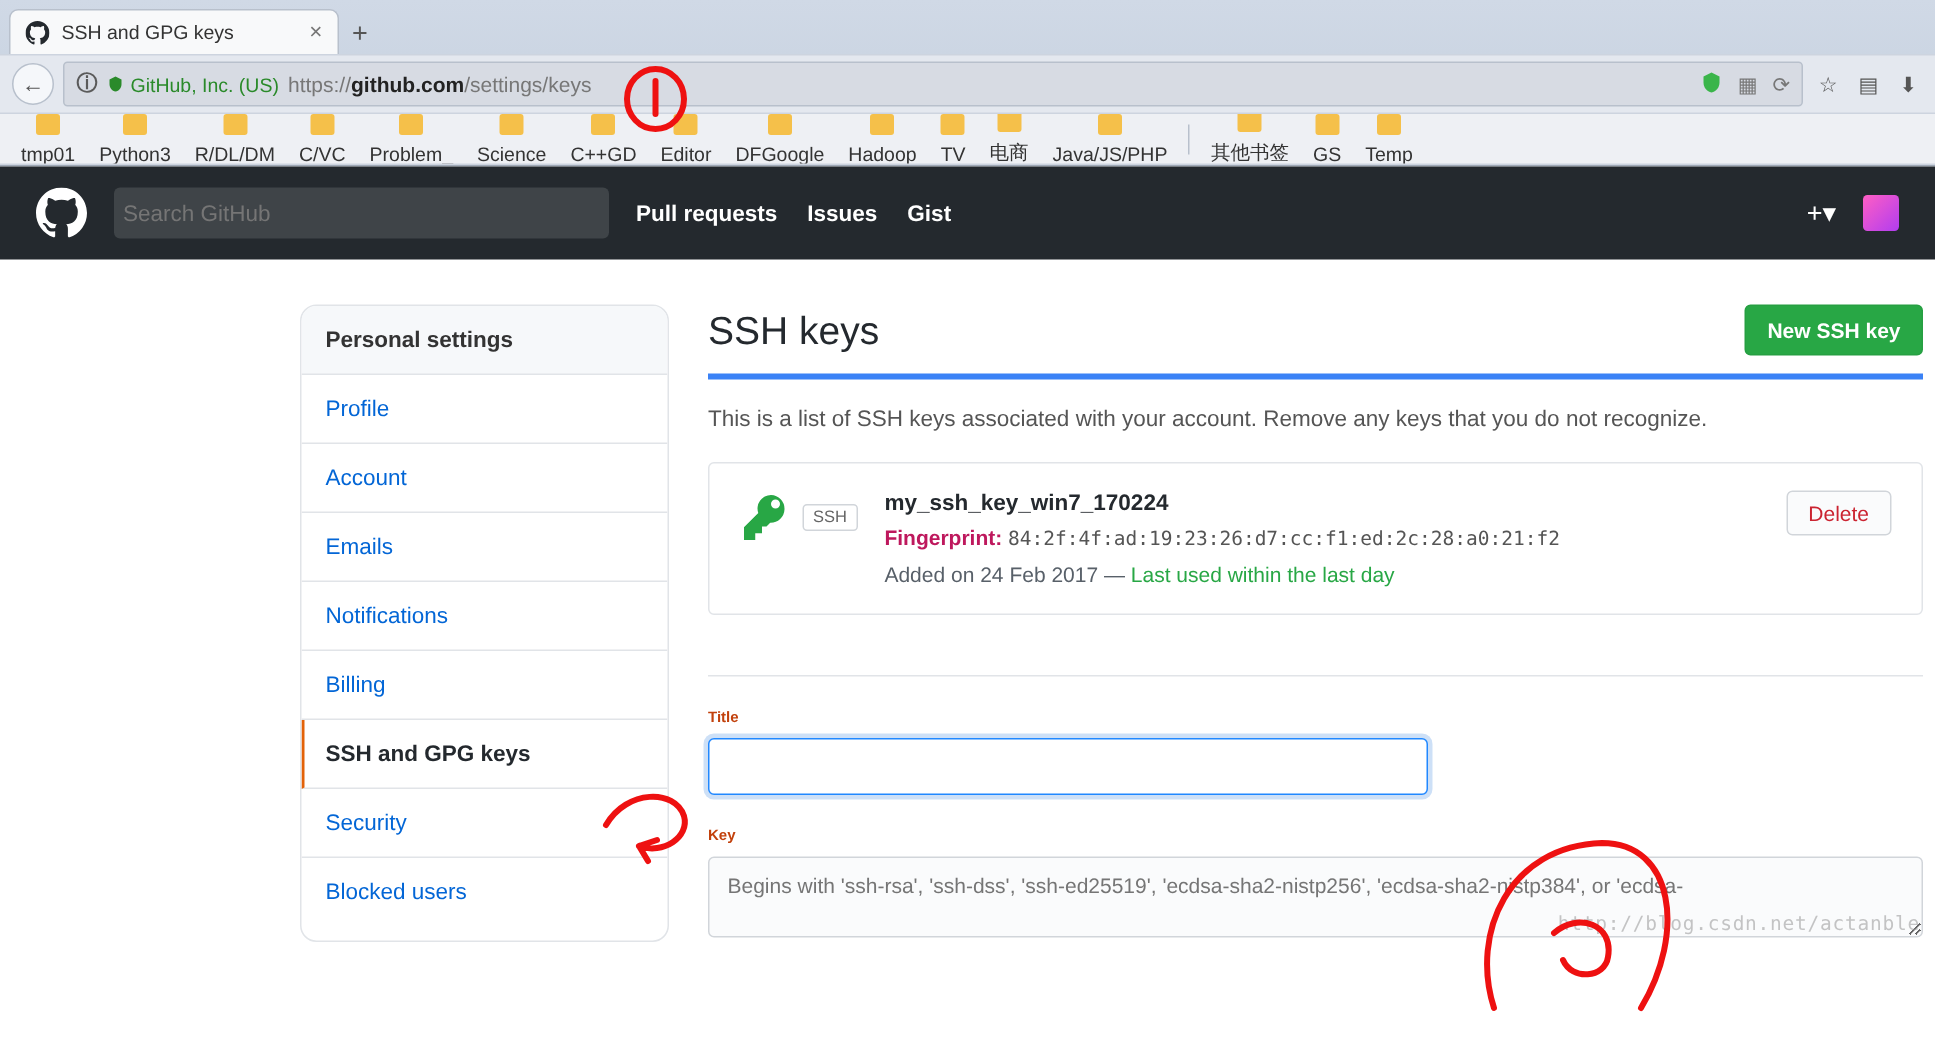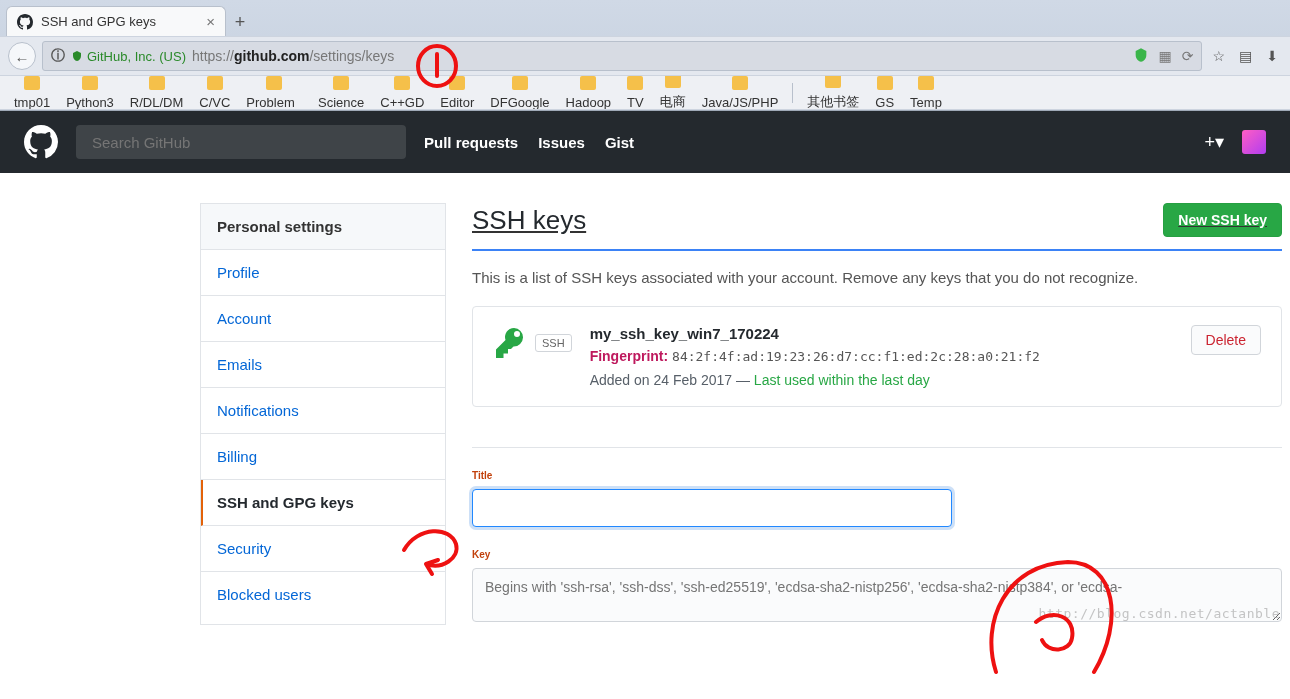--- a/index.html
+++ b/index.html
@@ -29,37 +29,37 @@
 
   .bookmarks { display: flex; align-items: center; height: 34px; background: #eef0f4; padding: 0 8px; gap: 4px; overflow: hidden; border-bottom: 1px solid #cdd4df; }
   .bm { display: flex; align-items: center; gap: 5px; padding: 3px 6px; font-size: 13px; color: #333; white-space: nowrap; border-radius: 3px; flex-direction: column; }
   .bm .folder-icon { width: 16px; height: 14px; background: #f5c04a; border-radius: 2px; position: relative; }
   .bm .folder-icon::before { content:""; position:absolute; top:-3px; left:1px; width:6px; height:3px; background:#f5c04a; border-radius:1px 1px 0 0; }
   .bm-sep { width:1px; height:20px; background:#b8c0cc; margin: 0 4px; }
 
   
   .gh-header { background: #24292e; height: 62px; display: flex; align-items: center; padding: 0 24px; gap: 18px; color: rgba(255,255,255,0.75); }
   .gh-logo svg { width: 34px; height: 34px; fill: #fff; display:block; }
-  .gh-search { background: #3f4448; border: none; border-radius: 4px; height: 34px; width: 330px; padding: 0 16px; color: #ccc; font-size: 15px; }
+  .gh-search { background: #3f4448; border: none; border-radius: 4px; height: 34px; width: 330px; padding: 0 6px; color: #ccc; font-size: 15px; }
   .gh-nav { display: flex; gap: 20px; font-weight: 600; font-size: 15px; }
   .gh-nav span { color: #fff; }
   .gh-right { margin-left: auto; display:flex; align-items:center; gap:18px; }
   .plus-dd { color:#fff; font-size:18px; }
   .avatar { width:24px; height:24px; background: linear-gradient(135deg,#ff5ec4,#b13df0); border-radius:3px; }
 
   
   .gh-content { display:flex; padding: 30px 0 0 200px; gap: 26px; }
-  .sidebar { width: 246px; border: 1px solid #e1e4e8; border-radius: 0; overflow: hidden; background:#fff; }
+  .sidebar { width: 246px; border: 1px solid #e1e4e8; border-radius: 11px; overflow: hidden; background:#fff; }
   .sb-head { background: #f6f8fa; padding: 14px 16px; font-weight: 600; font-size: 15px; border-bottom: 1px solid #e1e4e8; }
   .sb-item { padding: 14px 16px; border-bottom: 1px solid #e1e4e8; color:#0366d6; font-size:15px; cursor:pointer; }
   .sb-item:last-child { border-bottom: none; }
   .sb-item.active { color:#24292e; font-weight:600; border-left: 2px solid #e36209; padding-left: 14px; }
 
   .main { flex:1; padding-right: 8px; max-width: 830px; position: relative; }
-  .page-head { display:flex; align-items:center; justify-content:space-between; border-bottom:2px solid #3b82f6; padding-bottom: 12px; margin-bottom: 18px; text-decoration: underline; }
+  .page-head { display:flex; align-items:center; justify-content:space-between; border-bottom:4px solid #3b82f6; padding-bottom: 12px; margin-bottom: 18px; }
   .page-head h2 { font-size: 26px; font-weight: 400; color:#24292e; }
   .btn-green { background:#28a745; color:#fff; border:1px solid #269f42; border-radius:4px; padding: 8px 14px; font-size:14px; font-weight:600; cursor:pointer; }
   .intro { color:#555; font-size:15px; margin-bottom: 20px; }
 
   .key-box { border:1px solid #e1e4e8; border-radius:4px; padding: 18px 20px; display:flex; gap:18px; align-items:flex-start; }
   .key-left { display:flex; flex-direction:row; align-items:center; gap:6px; }
   .key-icon svg { width:36px; height:36px; fill:#28a745; display:block; }
   .ssh-chip { font-size:11px; color:#666; border:1px solid #d1d5da; border-radius:3px; padding:2px 6px; }
   .key-mid { flex:1; font-size:14px; color:#555; }
   .key-mid .title { font-weight:600; color:#24292e; margin-bottom:6px; font-size:15px; }

